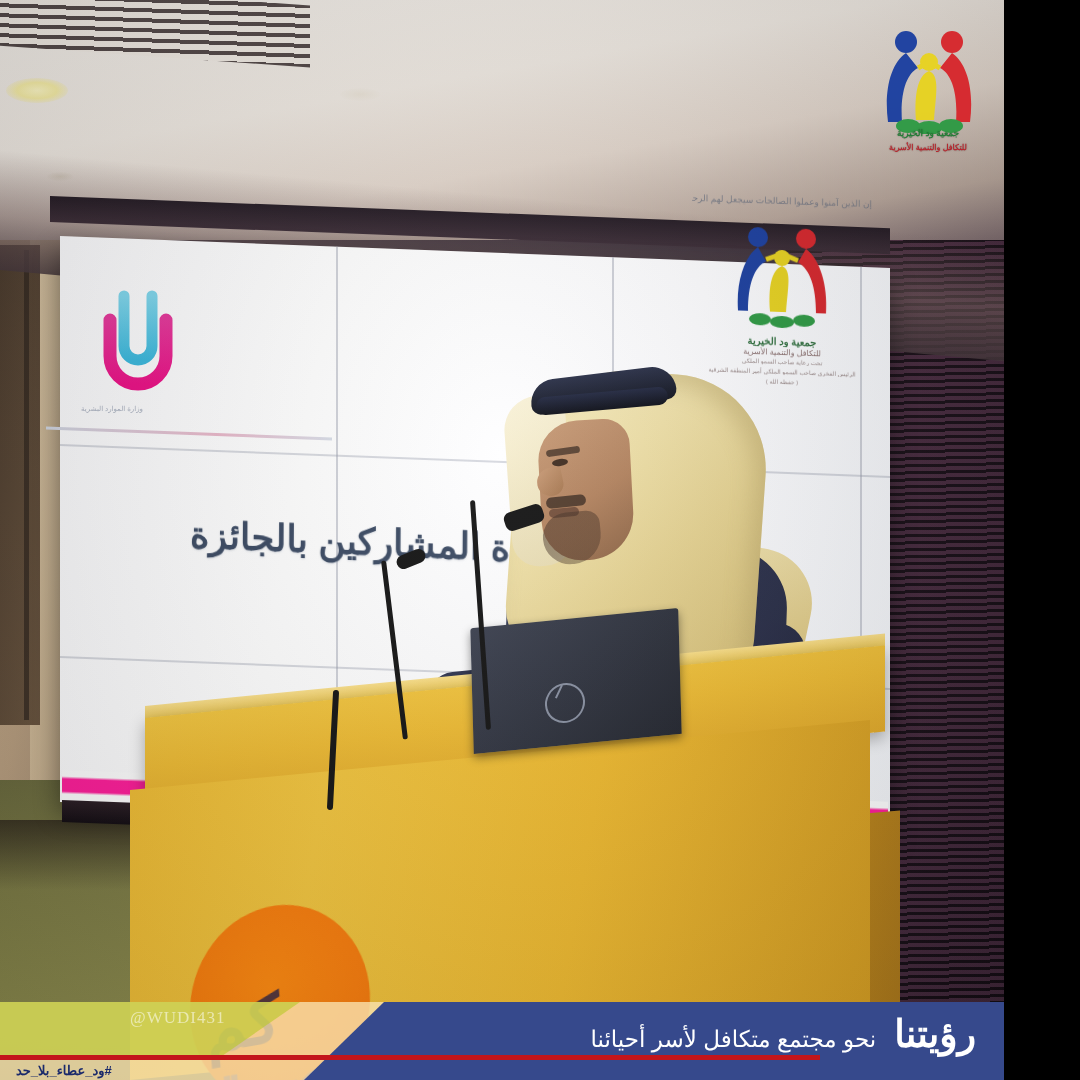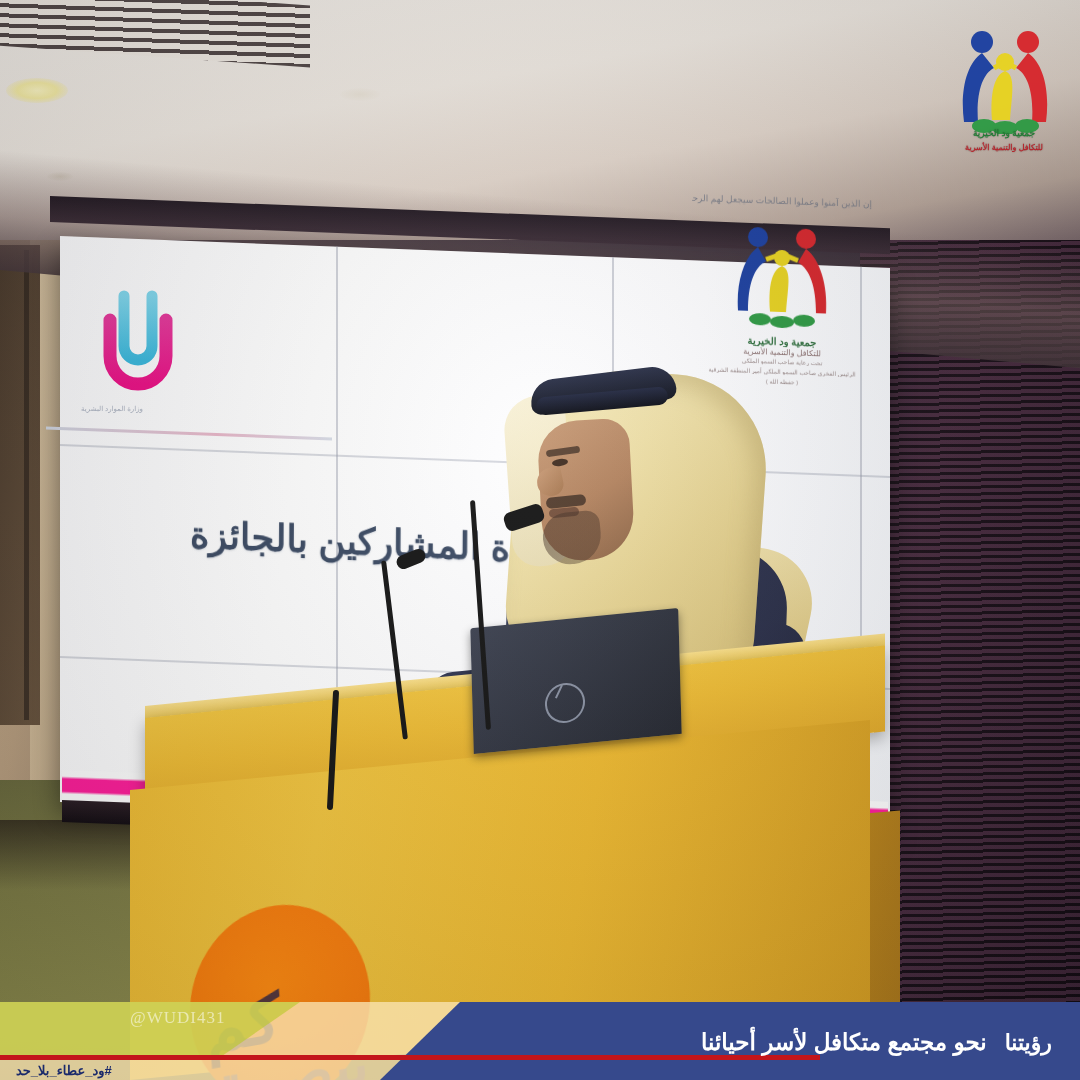--- a/index.html
+++ b/index.html
@@ -1,20 +1,20 @@
 <!DOCTYPE html>
 <html><head>
 <meta charset="utf-8">
 <style>
   html,body{margin:0;padding:0;background:#000;}
   body{font-family:"Liberation Sans",sans-serif;}
 
   #stage{
     position:relative;
-    width:1080px;height:1080px;
+    width:1004px;height:1080px;
     overflow:hidden;
     background:#2b2230;
   }
 
   
   .room{position:absolute;inset:0;overflow:hidden;}
 
   
   .ceiling{
     position:absolute;left:0;top:0;width:100%;height:240px;
@@ -315,22 +315,22 @@
     clip-path:polygon(120px 0,740px 0,740px 100%,40px 100%);
   }
   .bar-redline{
     position:absolute;left:0;bottom:20px;width:820px;height:5px;
     background:#c3151b;
   }
   .vision-wrap{
     position:absolute;right:28px;bottom:24px;
     display:flex;align-items:baseline;gap:18px;direction:rtl;
   }
-  .vision-label{font-size:22px;font-weight:700;color:#fff;letter-spacing:0;}
-  .vision-text{font-size:23px;font-weight:700;color:#fff;}
+  .vision-label{font-size:38px;font-weight:700;color:#fff;letter-spacing:0;}
+  .vision-text{font-size:23px;font-weight:400;color:#fff;}
   .hashtag{
     position:absolute;left:16px;bottom:2px;
     font-size:13px;font-weight:700;color:#1b2a6b;direction:rtl;
   }
   .watermark{
     position:absolute;left:130px;bottom:52px;
     font-family:"Liberation Serif",serif;
     font-size:17px;color:rgba(255,255,255,.55);letter-spacing:1px;
   }
 

